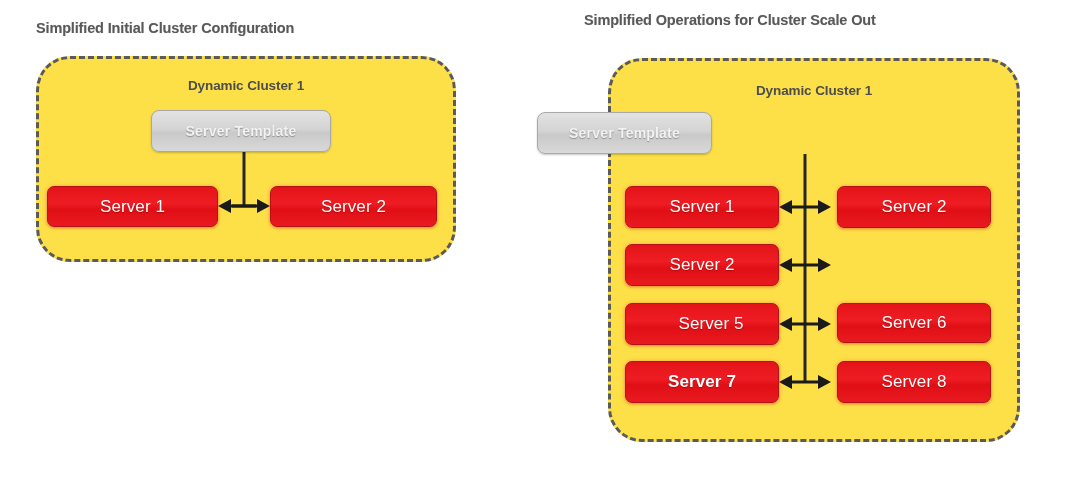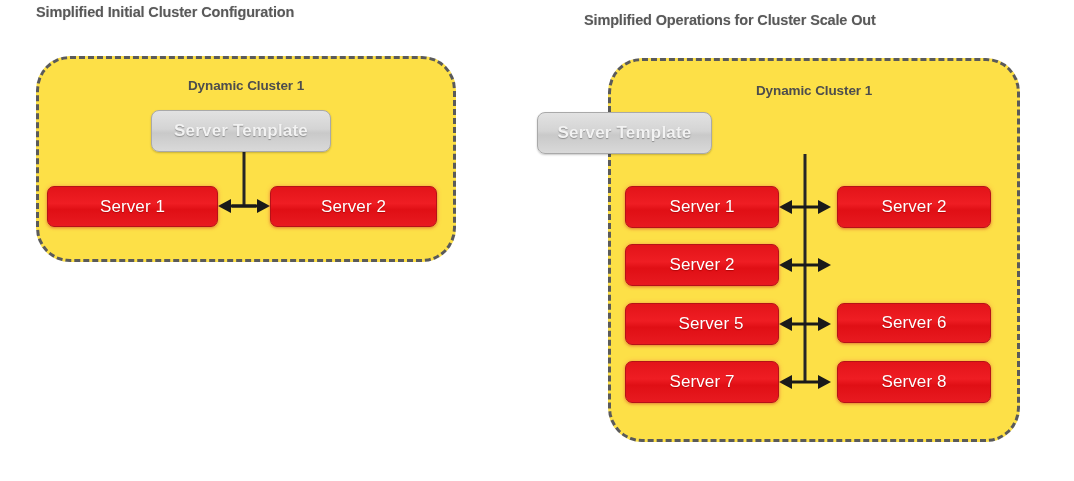--- a/index.html
+++ b/index.html
@@ -22,21 +22,21 @@
 
   .panel-title {
     position: absolute;
     font-size: 14.5px;
     font-weight: bold;
     color: #595959;
     letter-spacing: -0.15px;
     white-space: nowrap;
     text-shadow: 0 0 1px rgba(120,120,120,0.35);
   }
-  #title-left  { left: 36px;  top: 4px; }
+  #title-left  { left: 36px;  top: 20px; }
   #title-right { left: 47px;  top: 12px; }
 
   
   .cluster-box {
     position: absolute;
     border: 3px dashed #5a5a5a;
     border-radius: 34px;
     box-sizing: border-box;
     background: #fde047;
   }
@@ -60,21 +60,21 @@
   .server-template {
     position: absolute;
     border-radius: 8px;
     box-sizing: border-box;
     border: 1px solid #a9a9a9;
     background: linear-gradient(to bottom, #e2e2e2 0%, #d4d4d4 45%, #c9c9c9 55%, #d9d9d9 100%);
     box-shadow: 0 1px 2px rgba(0,0,0,0.22);
     display: flex;
     align-items: center;
     justify-content: center;
-    font-size: 17px;
+    font-size: 14px;
     font-weight: bold;
     color: #f2f2f2;
     text-shadow: 0 1px 1px rgba(130,130,130,0.85);
     letter-spacing: 0.2px;
   }
   #tpl-left  { left: 151px; top: 110px; width: 180px; height: 42px; }
   #tpl-right { left: 735px - 537px; top: 112px; width: 175px; height: 42px; }
 
   
   .server-box {
@@ -158,18 +158,18 @@
     <line class="arrow-line" x1="248" y1="382" x2="288" y2="382"></line>
     <polygon class="arrow-head" points="242,382 255,375 255,389"></polygon>
     <polygon class="arrow-head" points="294,382 281,375 281,389"></polygon>
   </svg>
 
   <div class="server-template" id="tpl-right">Server Template</div>
 
   <div class="server-box" style="left:88px; top:186px; width:154px; height:42px;">Server 1</div>
   <div class="server-box" style="left:88px; top:244px; width:154px; height:42px;">Server 2</div>
   <div class="server-box" style="left:88px; top:303px; width:154px; height:42px;padding-left:18px;">Server 5</div>
-  <div class="server-box" style="left:88px; top:361px; width:154px; height:42px;">Server 7</div>
+  <div class="server-box" style="left:88px; top:361px; width:154px; height:42px;font-weight:bold;">Server 7</div>
 
   <div class="server-box" style="left:300px; top:186px; width:154px; height:42px;">Server 2</div>
   <div class="server-box" style="left:300px; top:303px; width:154px; height:40px;">Server 6</div>
   <div class="server-box" style="left:300px; top:361px; width:154px; height:42px;">Server 8</div>
 </div>
 
 </body></html>

